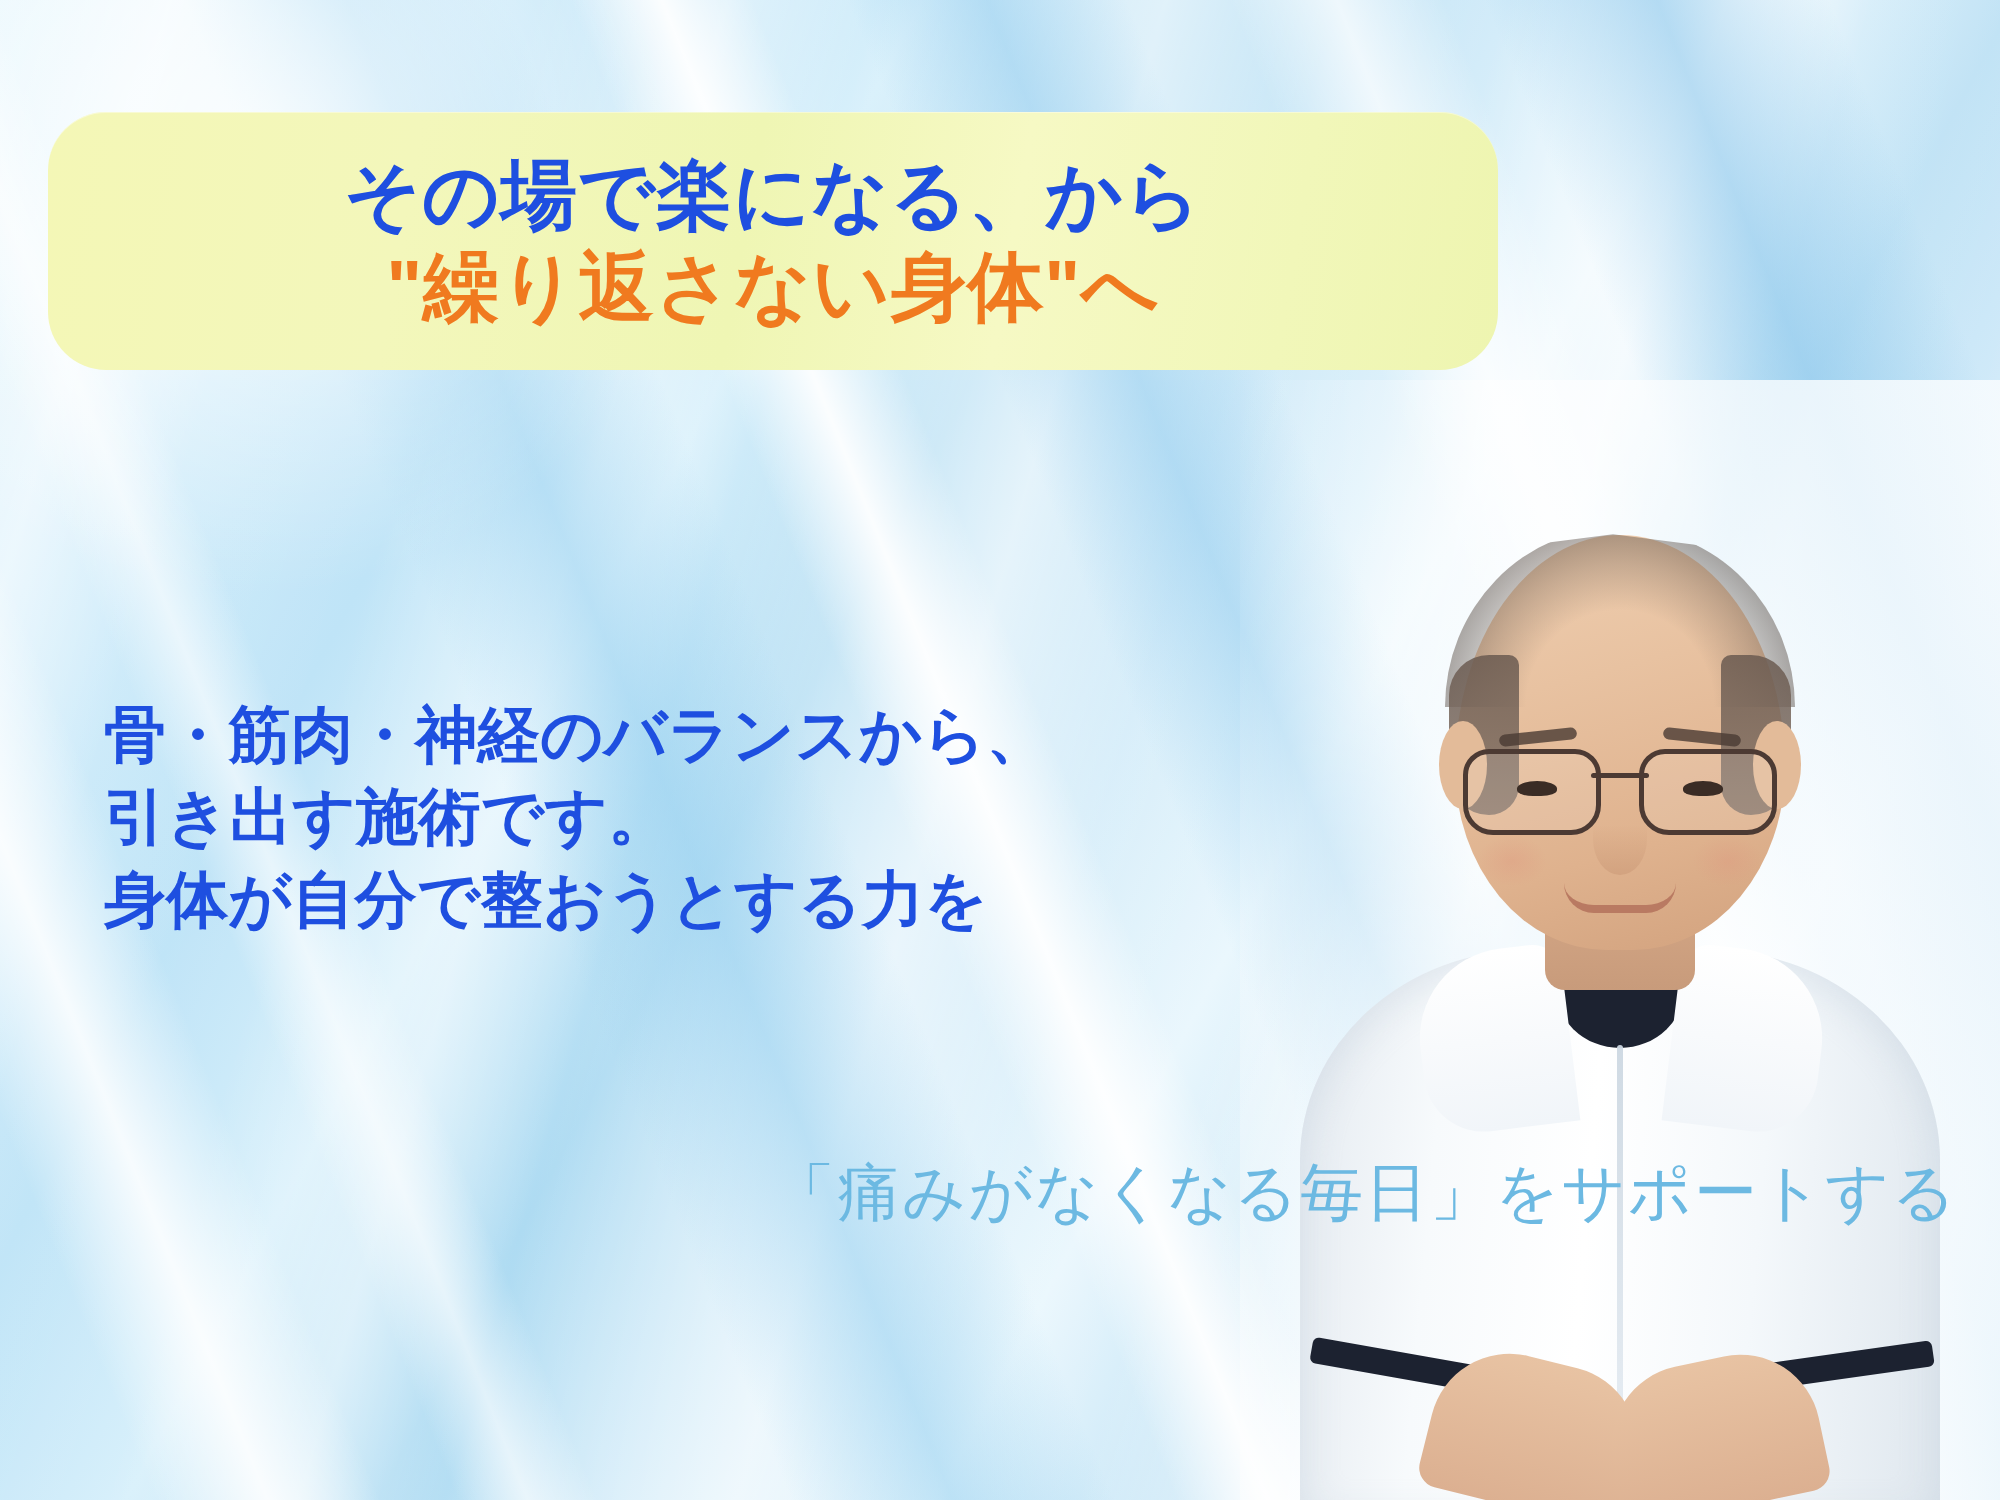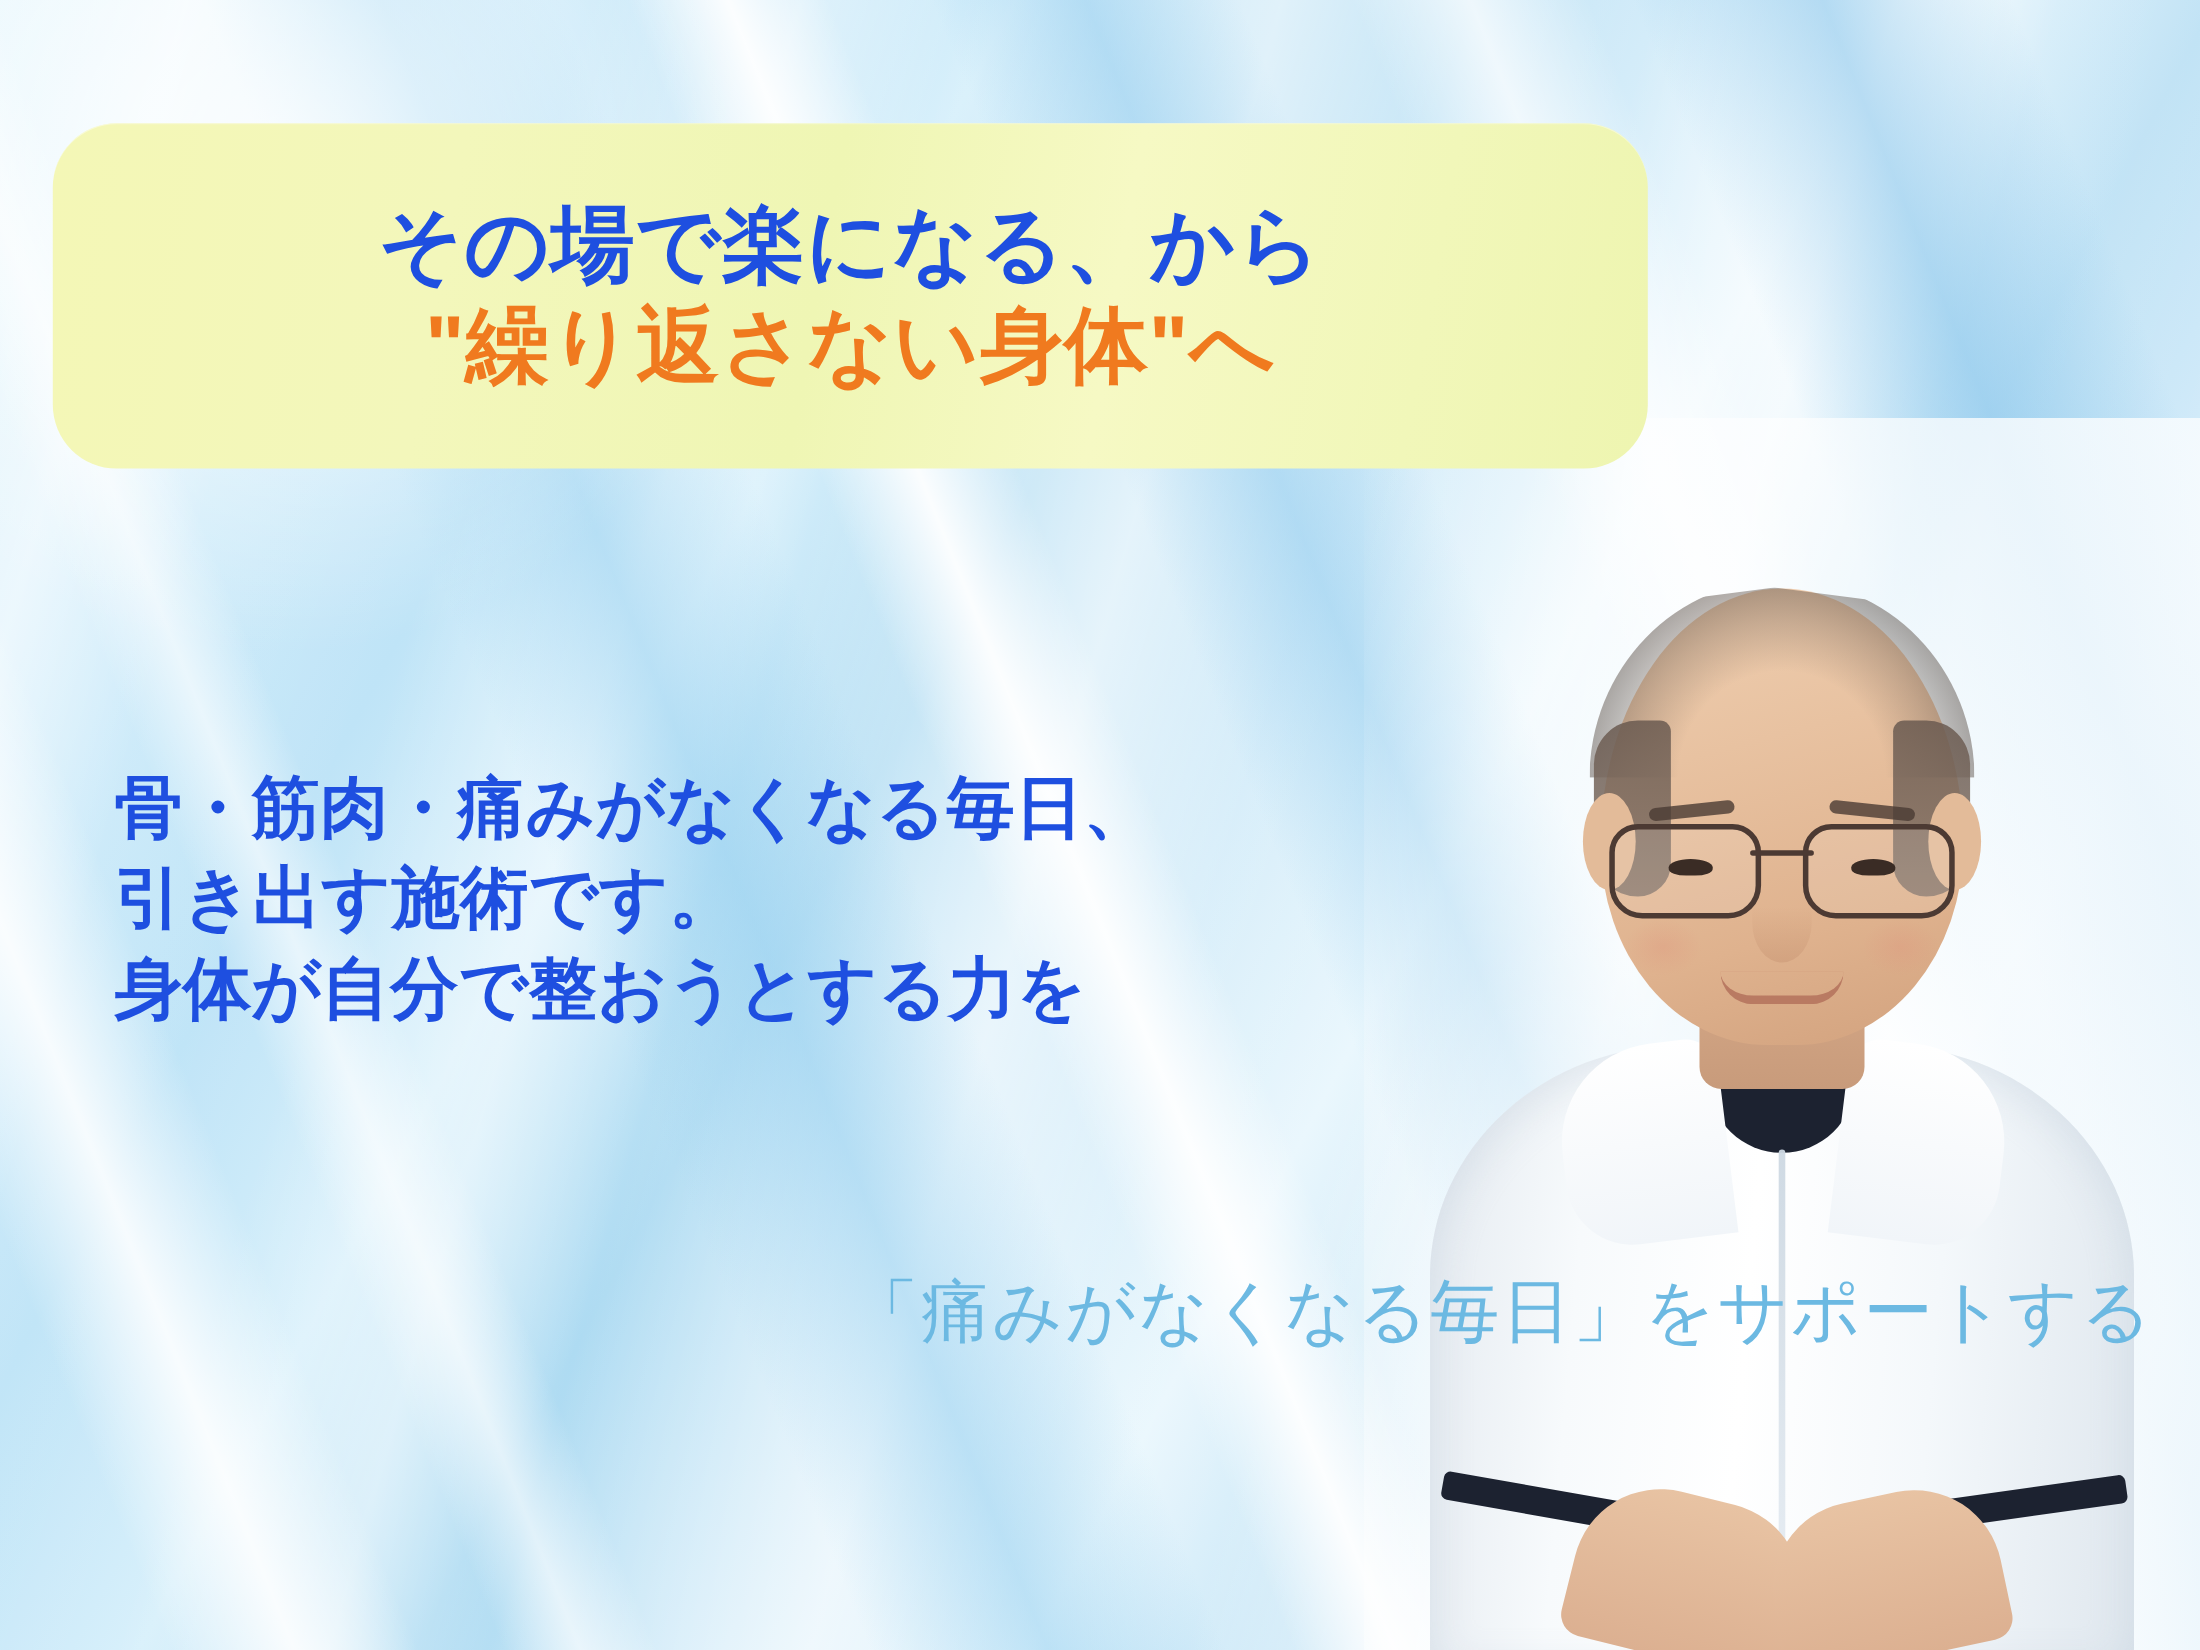--- a/index.html
+++ b/index.html
@@ -81,21 +81,21 @@
     width: 1000px; height: 900px;
     background: radial-gradient(circle at 50% 50%, rgba(255,255,255,.55) 0%, rgba(255,255,255,0) 72%);
   }
 
   
   .headline-banner {
     position: absolute;
     left: 48px;
     top: 112px;
     width: 1450px;
-    height: 314px;
+    height: 258px;
     border-radius: 58px;
     background: linear-gradient(100deg, #f4f7b6 0%, #f3f7bb 25%, #eff6b4 48%, #f6f9c4 66%, #f1f7b9 85%, #eef5b0 100%);
     box-shadow: 0 1px 0 rgba(255,255,255,.4) inset;
     display: flex;
     flex-direction: column;
     align-items: center;
     justify-content: center;
     gap: 4px;
   }
   .headline-line {
@@ -380,20 +380,20 @@
       </div>
     </div>
   </div>
 
   <div class="headline-banner">
     <div class="headline-line l1">その場で楽になる、から</div>
     <div class="headline-line l2">"繰り返さない身体"へ</div>
   </div>
 
   <div class="body-copy">
-    <div class="body-line">骨・筋肉・痛みがなくなる毎日、</div>
+    <div class="body-line">骨・筋肉・神経のバランスから、</div>
     <div class="body-line">引き出す施術です。</div>
     <div class="body-line">身体が自分で整おうとする力を</div>
   </div>
 
   <div class="tagline">「痛みがなくなる毎日」をサポートする</div>
 
 </div>
 
 </body></html>

